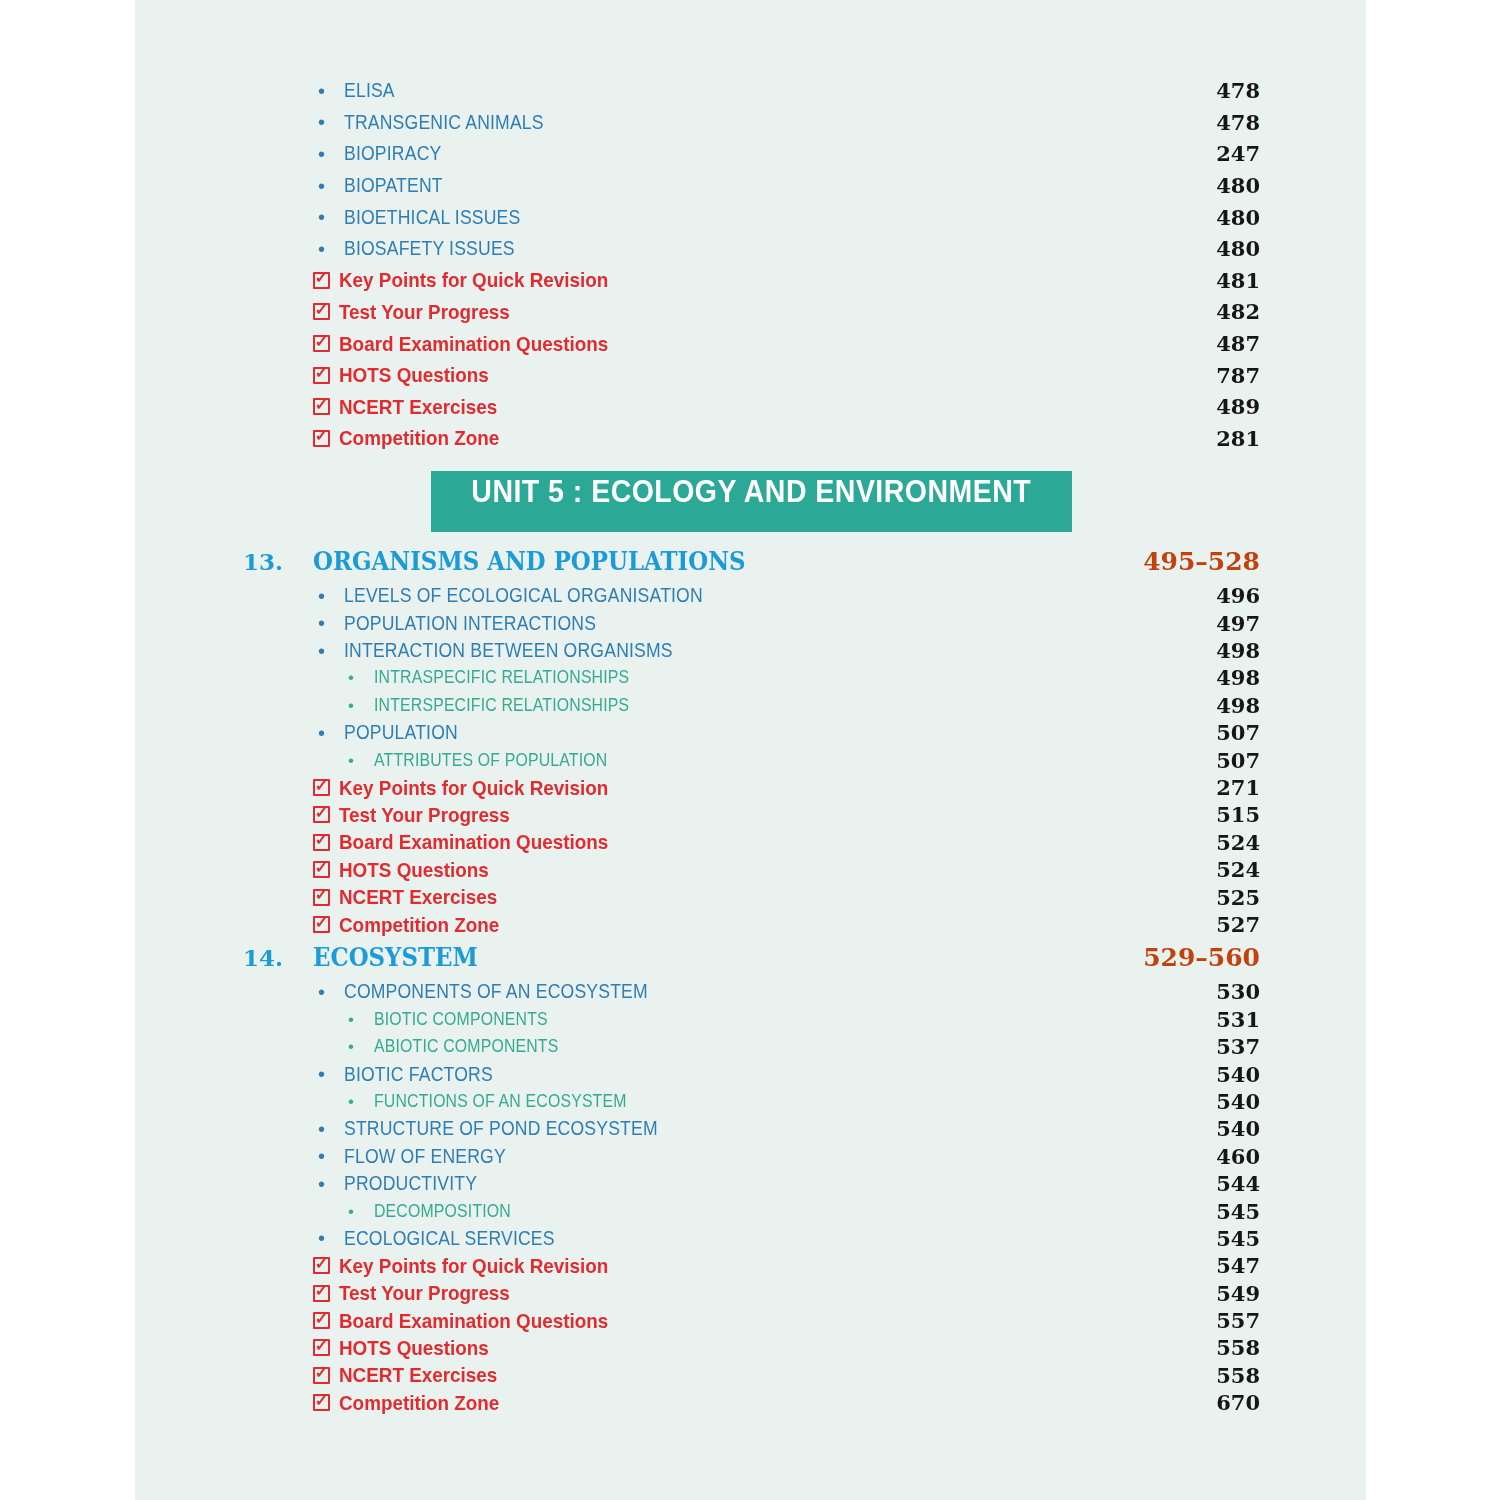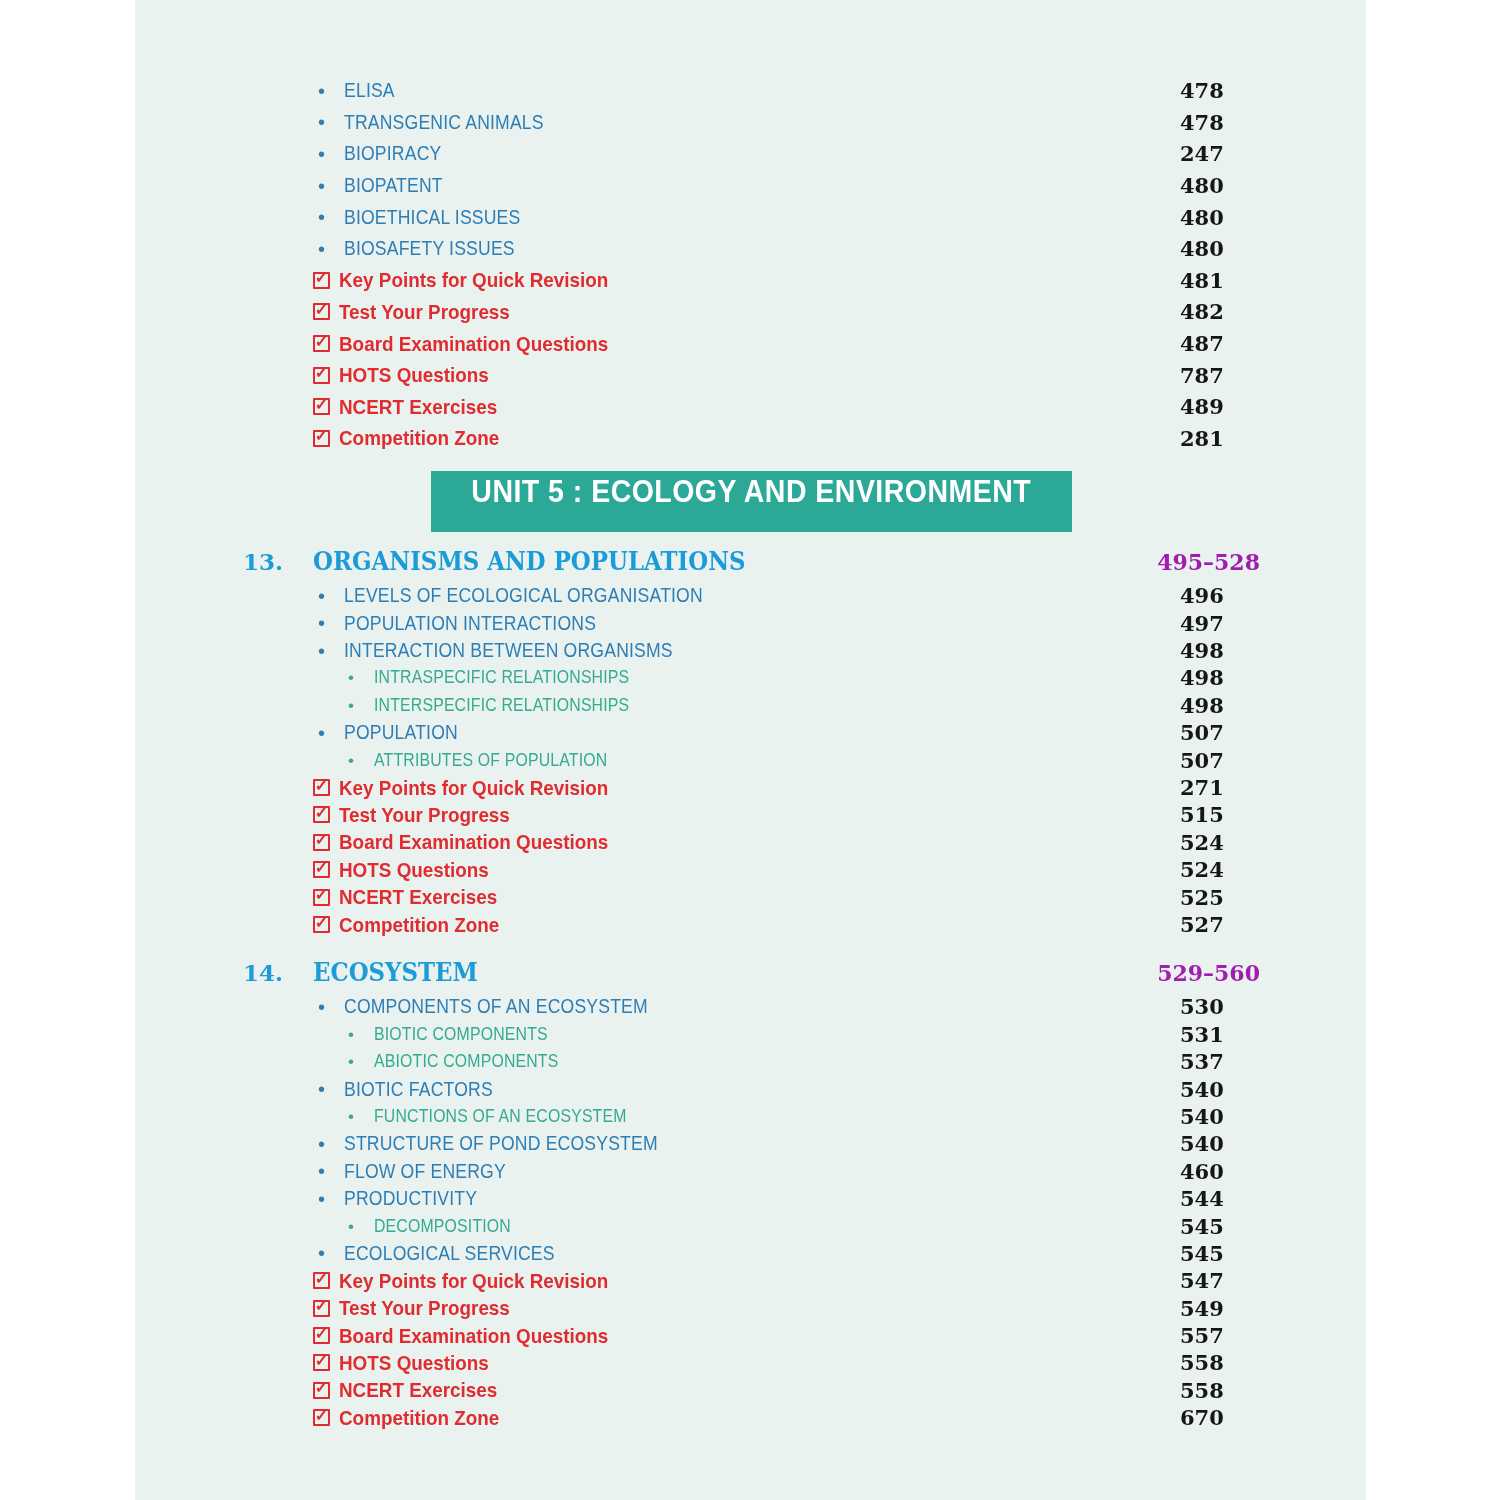--- a/index.html
+++ b/index.html
@@ -33,21 +33,21 @@
   .type-b2 .bullet { color: #35aa90; font-size: 17px; }
 
   .label { flex: 1; white-space: nowrap; transform-origin: left center; }
   .type-b1 .label { color: #2e7eb5; font-size: 20px; letter-spacing: .2px; transform: scaleX(.88); }
   .type-b2 .label { color: #35aa90; font-size: 18px; letter-spacing: .2px; transform: scaleX(.88); }
   .type-check .label { color: #e02c30; font-weight: bold; font-size: 20.5px; transform: scaleX(.92); }
 
   .page {
     font-family: "DejaVu Serif", serif; font-weight: bold;
     font-size: 21px; color: #161616;
-    min-width: 80px; 
+    min-width: 80px; text-align: right;
   }
 
   
   .checkbox {
     width: 17px; height: 17px;
     border: 2px solid #e02c30; border-radius: 1px;
     display: flex; align-items: center; justify-content: center;
   }
   .check-glyph {
     color: #e02c30; font-size: 16px; font-weight: bold;
@@ -62,37 +62,37 @@
     padding: 3px 16px 22px;
   }
   .banner-label {
     display: inline-block;
     font-weight: bold; font-size: 31px; letter-spacing: .5px;
     white-space: nowrap;
     transform: scaleX(.92); transform-origin: center;
   }
 
   
-  .chapter + .chapter { margin-top: 19px; }
+  .chapter + .chapter { margin-top: 4px; }
   .chapter-heading { display: flex; align-items: baseline; }
   .ch-number {
     flex: 0 0 70px;
     font-family: "DejaVu Serif", serif; font-weight: bold;
     font-size: 23px; color: #1b9bd7;
   }
   .ch-title {
     flex: 1;
     font-family: "DejaVu Serif", serif; font-weight: bold;
     font-size: 26px; color: #1b9bd7;
     white-space: nowrap;
     transform: scaleX(.88); transform-origin: left center;
   }
   .ch-range {
     font-family: "DejaVu Serif", serif; font-weight: bold;
-    font-size: 22px; color: #a21caf;
+    font-size: 25px; color: #c2410c;
   }
   .chapter-items { margin-top: 6px; }
 </style>
 </head>
 <body>
 
 <div class="sheet">
   <div class="content">
 
     <div class="intro-rows">

